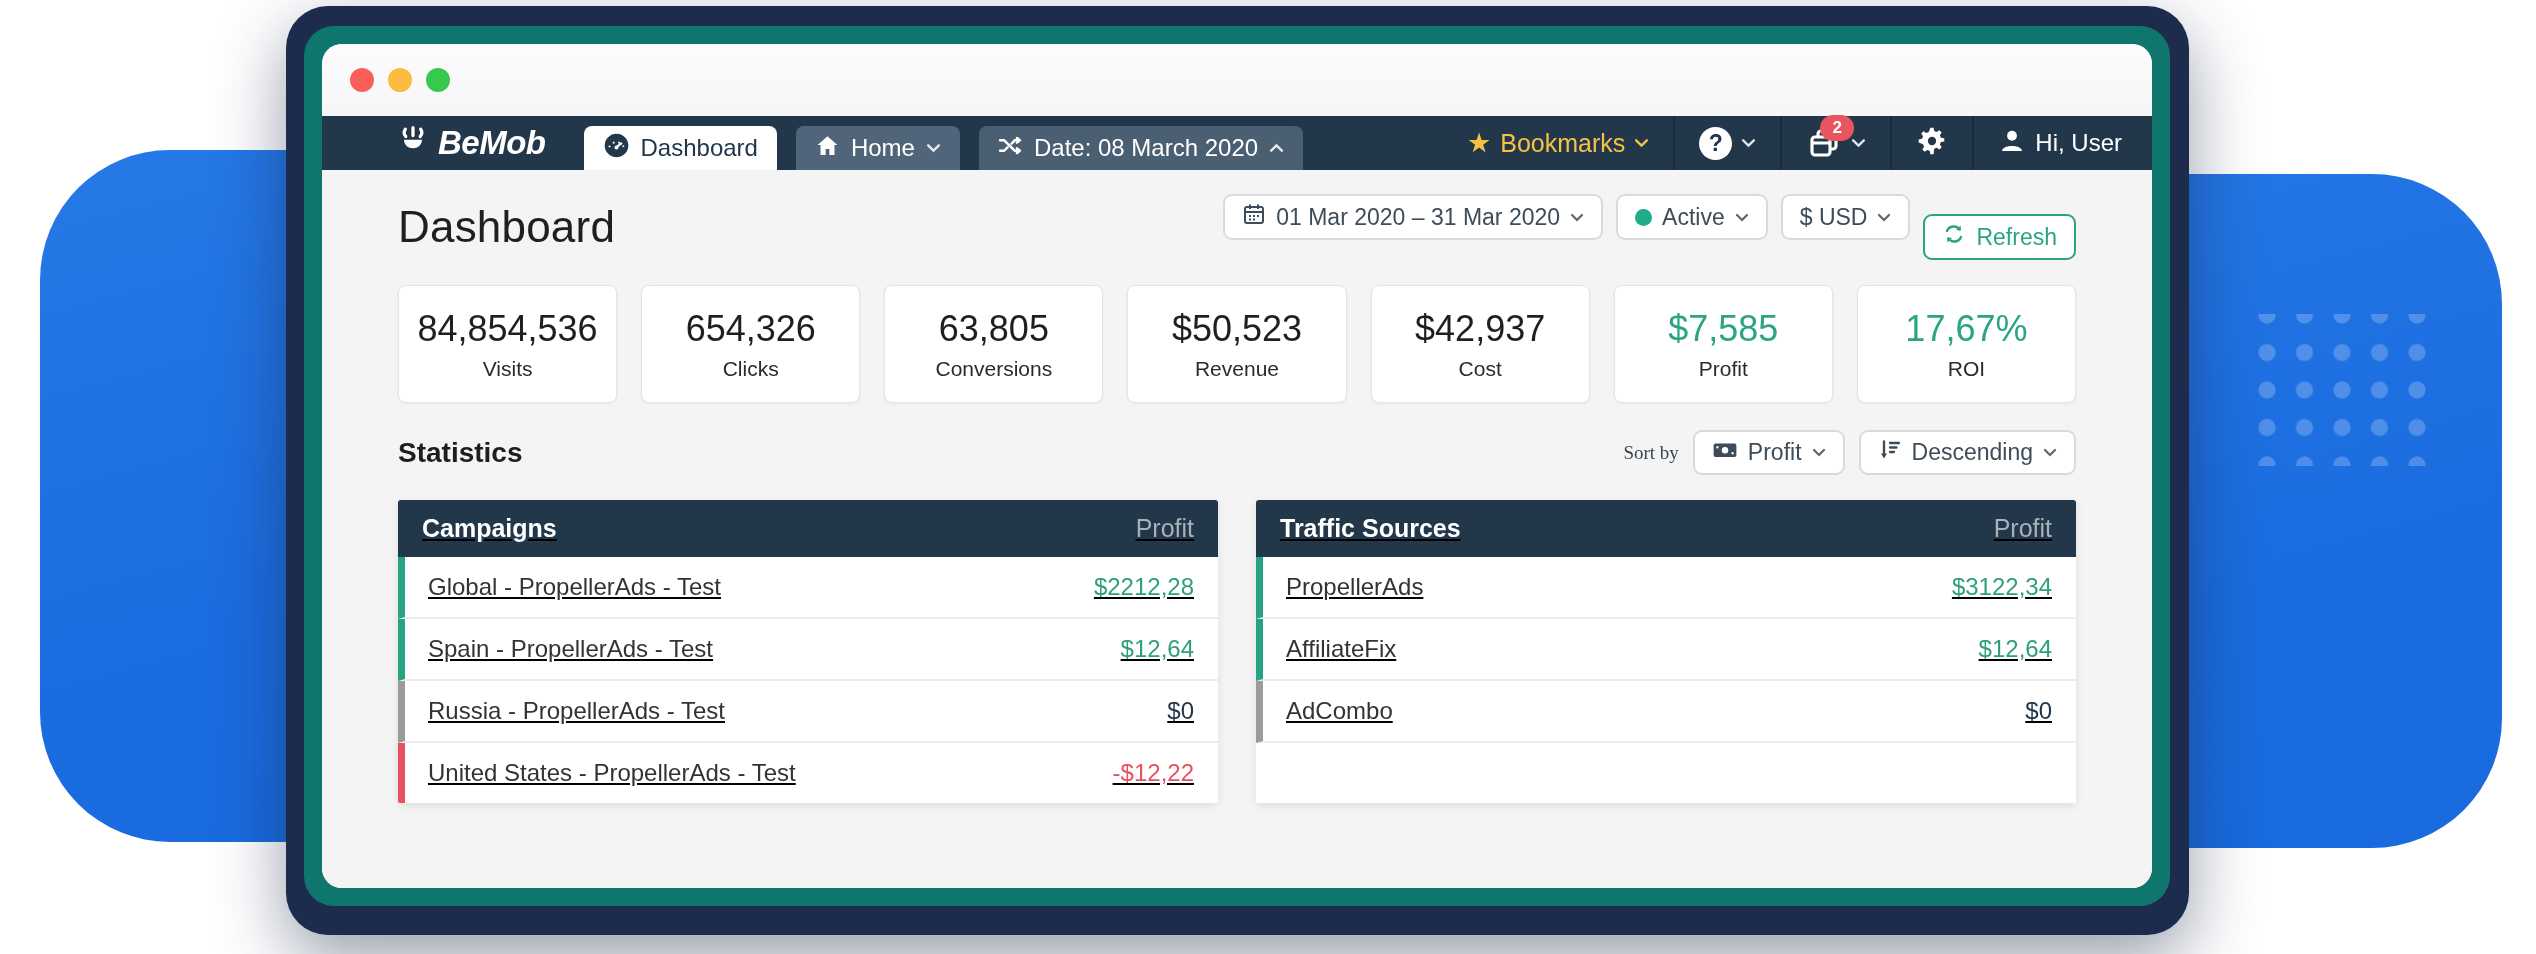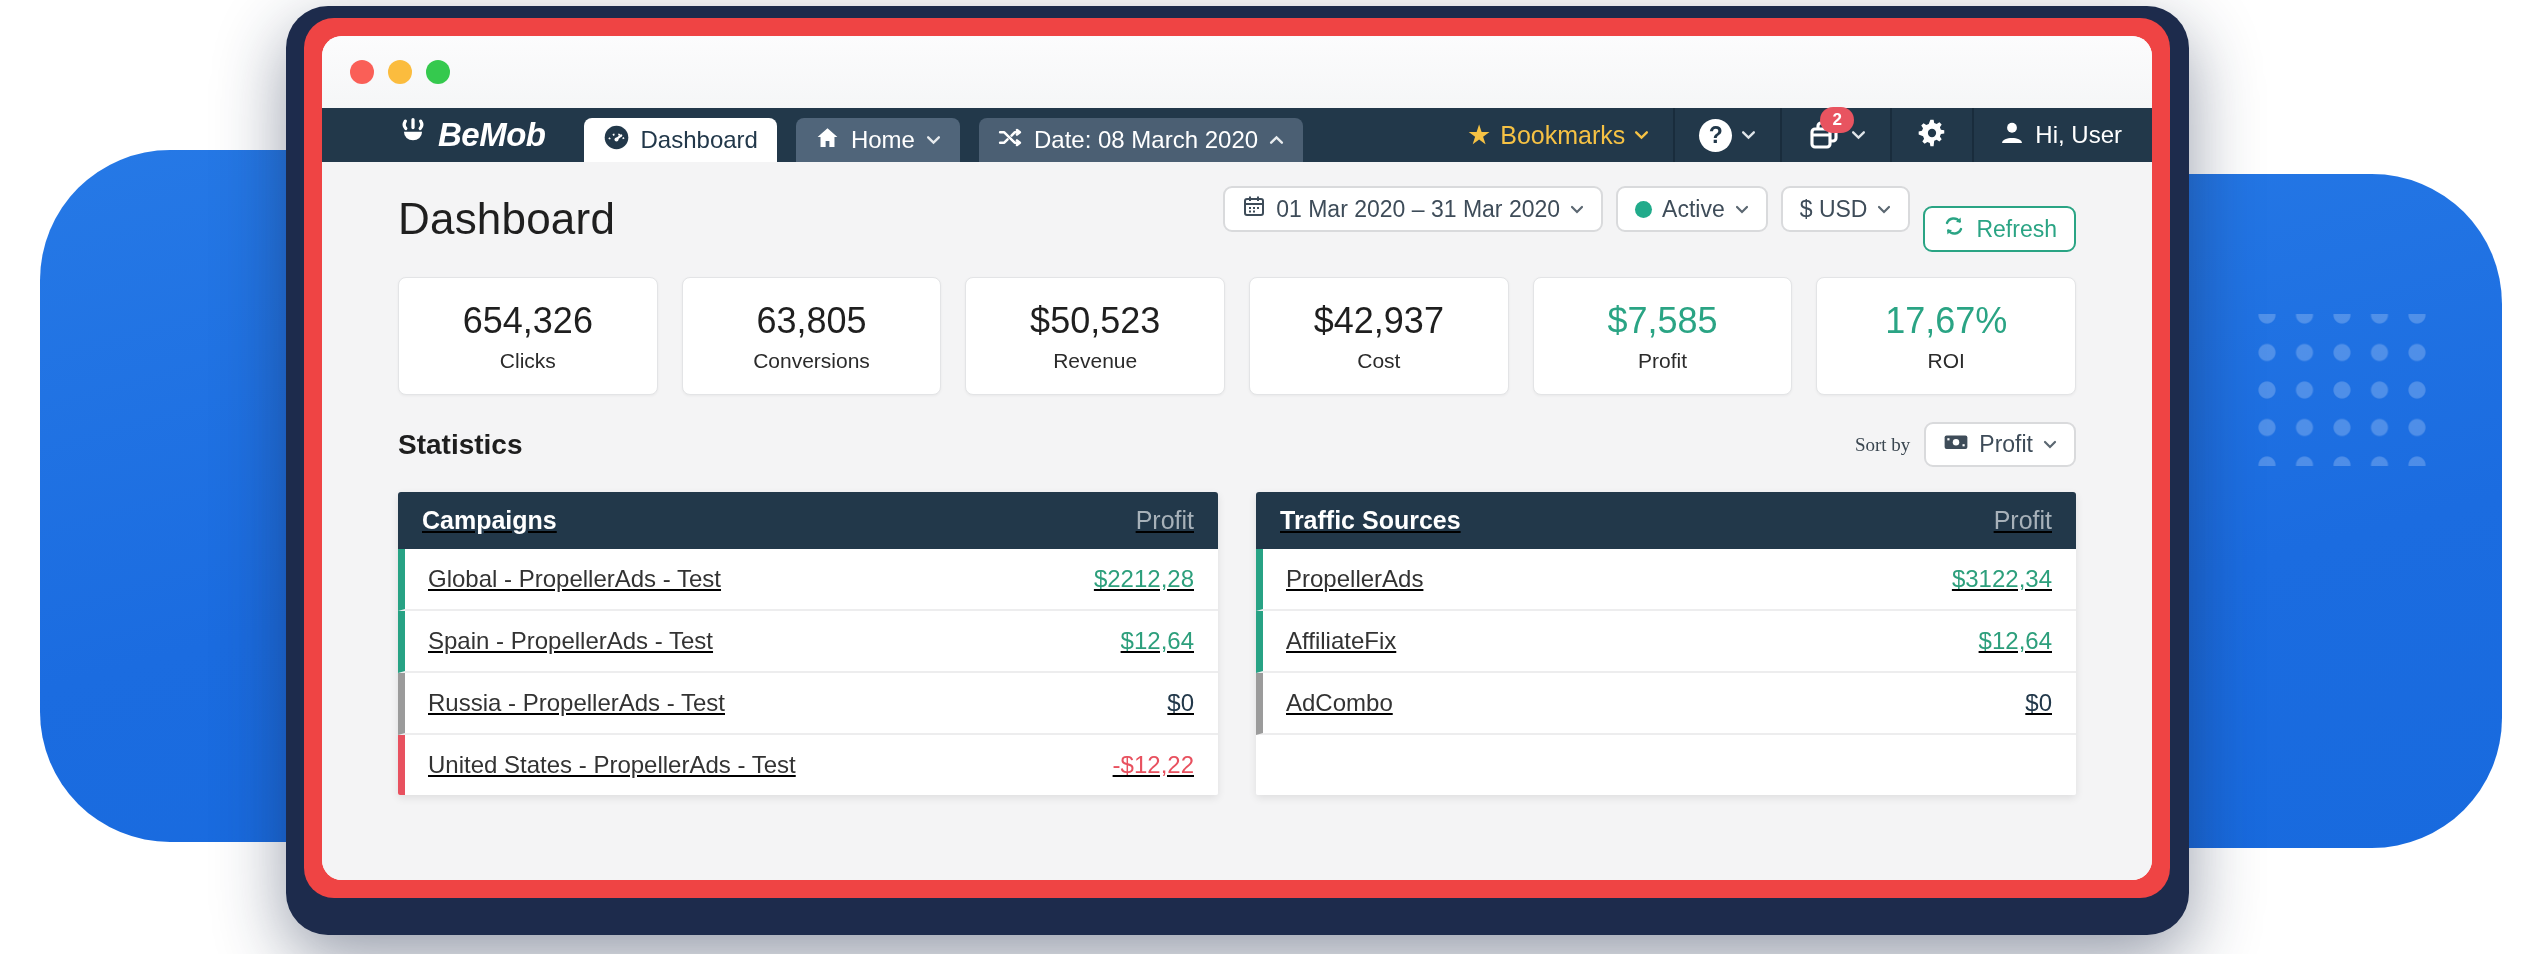--- a/index.html
+++ b/index.html
@@ -10,22 +10,22 @@
   .decor{position:absolute;border-radius:130px;background:linear-gradient(165deg,#2679e6 0%,#1b6ce0 60%,#186ade 100%);}
   .decor-left{left:40px;top:150px;width:780px;height:692px;}
   .decor-right{left:1728px;top:174px;width:774px;height:674px;}
   .dots{position:absolute;right:66px;top:140px;width:188px;height:152px;
         background-image:radial-gradient(circle,rgba(255,255,255,.22) 8px,rgba(255,255,255,0) 9px);
         background-size:37.5px 37.5px;background-position:center;}
 
   
   .window-backing{position:absolute;left:286px;top:6px;width:1903px;height:929px;border-radius:42px;
                   background:#1d2b4c;box-shadow:0 24px 70px rgba(23,35,66,.45);}
-  .window{position:absolute;left:304px;top:18px;width:1866px;height:880px;border-radius:30px;
-          background:#ef4444;padding:18px;box-sizing:border-box;}
+  .window{position:absolute;left:304px;top:26px;width:1866px;height:880px;border-radius:30px;
+          background:#0f766e;padding:18px;box-sizing:border-box;}
   .window-inner{width:100%;height:100%;border-radius:20px;overflow:hidden;background:#f4f4f5;
                 display:flex;flex-direction:column;}
 
   
   .titlebar{height:72px;flex:0 0 72px;display:flex;align-items:center;padding-left:28px;
             background:linear-gradient(#fcfcfd,#f5f6f7);}
   .light{width:24px;height:24px;border-radius:50%;margin-right:14px;}
 
   
   .navbar{height:54px;flex:0 0 54px;background:#22384a;display:flex;align-items:flex-end;padding-left:74px;}
@@ -279,20 +279,24 @@
                   <path d="M19 15a7.2 7.2 0 0 1-12.5 1.6"></path>
                     <polygon points="5.4,20.4 5.1,15.4 10,16" fill="#2aa484" stroke="none"></polygon>
                 </svg>
               </span>
               <span>Refresh</span>
             </button>
           </div>
         </div>
 
         <div class="stat-row">
+  <div class="stat-card">
+    <div class="stat-value">84,854,536</div>
+    <div class="stat-label">Visits</div>
+  </div>
 
   <div class="stat-card">
     <div class="stat-value">654,326</div>
     <div class="stat-label">Clicks</div>
   </div>
 
   <div class="stat-card">
     <div class="stat-value">63,805</div>
     <div class="stat-label">Conversions</div>
   </div>
@@ -331,20 +335,37 @@
                     <rect x="18" y="14" width="2" height="2" fill="#fff"></rect>
                 </svg>
               </span>
               <span>Profit</span>
               <span class="chev">
                 <svg width="14" height="9" viewBox="0 0 14 9" fill="none" stroke="currentColor" stroke-width="2.2" stroke-linecap="round">
                     <polyline points="2,2 7,7 12,2"></polyline>
                   </svg>
               </span>
             </button>
+            <button class="btn" style="height:45px">
+              <span>
+                <svg width="24" height="24" viewBox="0 0 24 24" fill="none" stroke="#3e4c59" stroke-width="2.3" stroke-linecap="round">
+                  <path d="M6 3.5v13"></path>
+                    <polygon points="3,15.5 9,15.5 6,20.5" fill="#3e4c59" stroke="none"></polygon>
+                  <path d="M12 5h9"></path>
+                    <path d="M12 9.5h6.5"></path>
+                    <path d="M12 14h4"></path>
+                </svg>
+              </span>
+              <span>Descending</span>
+              <span class="chev">
+                <svg width="14" height="9" viewBox="0 0 14 9" fill="none" stroke="currentColor" stroke-width="2.2" stroke-linecap="round">
+                    <polyline points="2,2 7,7 12,2"></polyline>
+                  </svg>
+              </span>
+            </button>
           </div>
         </div>
 
         <div class="tables-row">
   <div class="stat-table">
     <div class="t-head">
       <span class="t-title">Campaigns</span>
       <span class="t-value-header">Profit</span>
     </div>
     <div>

